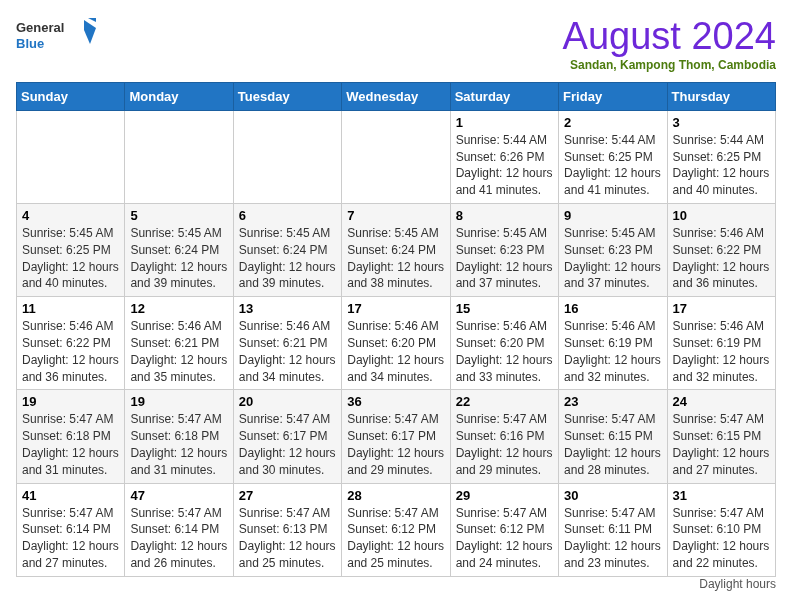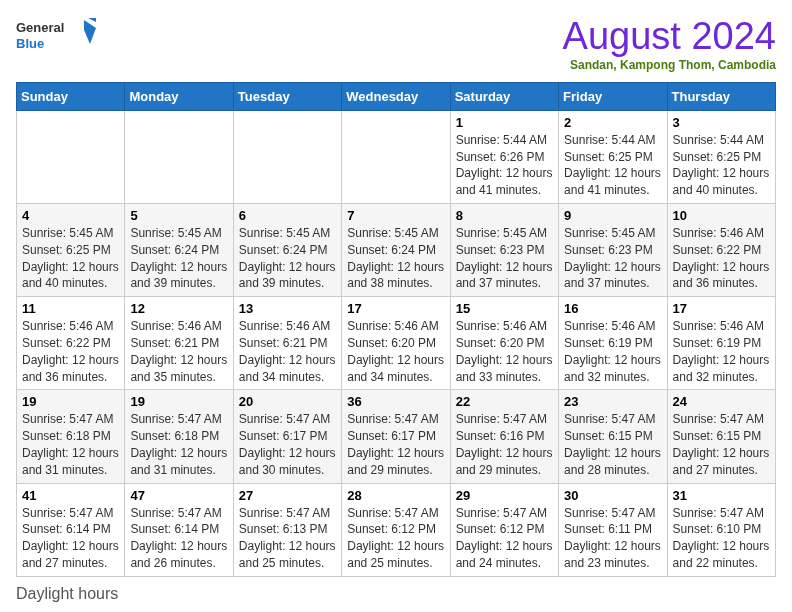--- a/index.html
+++ b/index.html
@@ -71,23 +71,23 @@
     }
     .day-detail {
       font-size: 12px;
       color: #333;
       line-height: 1.4;
     }
     .empty-cell {
       background-color: #f9f9f9;
     }
     .footer-note {
-      margin-top: 8px;
-      font-size: 16px;
+      font-size: 12px;
       color: #555;
+      text-align: right;
     }
   </style>
 </head>
 <body>
 
 <div class="header-area">
   <div class="logo">
     <svg width="80" height="40" viewBox="0 0 80 40">
       <text x="0" y="16" font-size="13" font-weight="bold" fill="#333" font-family="Arial">General</text>
       <text x="0" y="32" font-size="13" font-weight="bold" fill="#2175c4" font-family="Arial">Blue</text>

